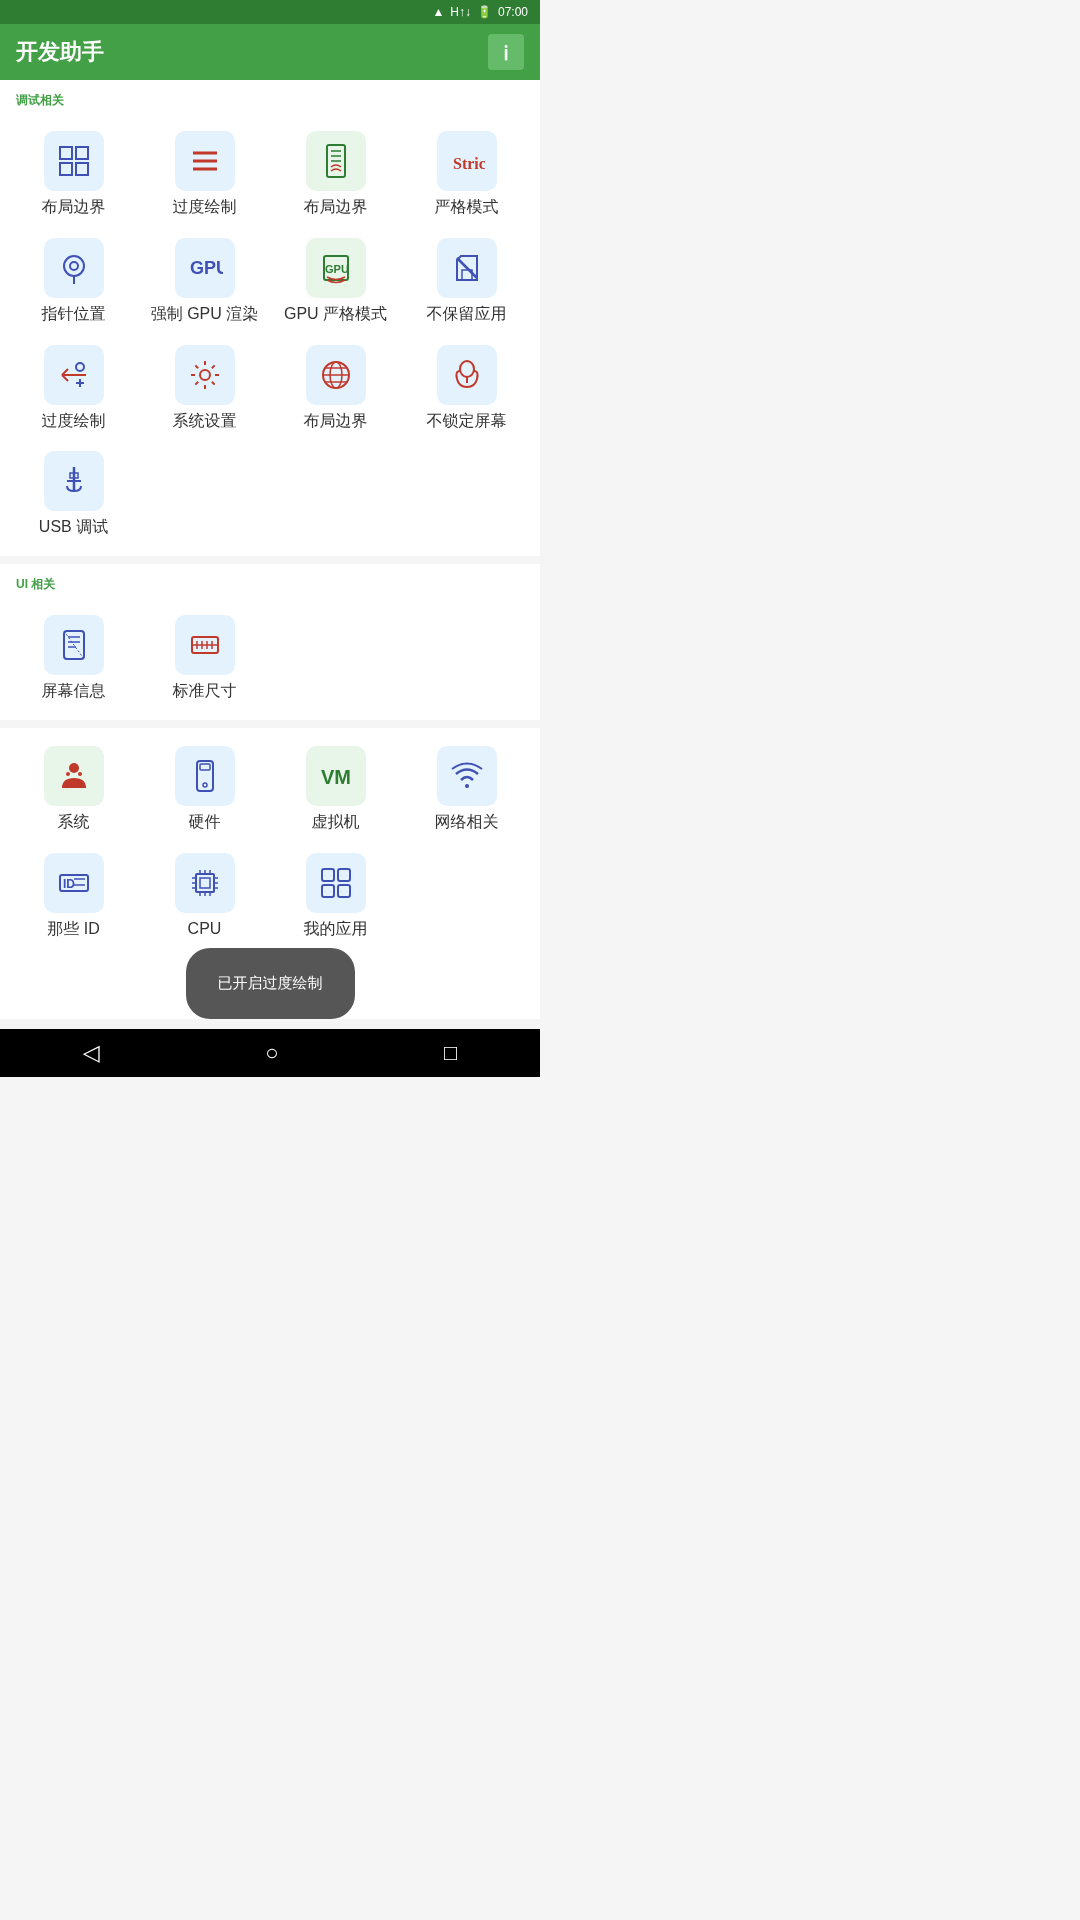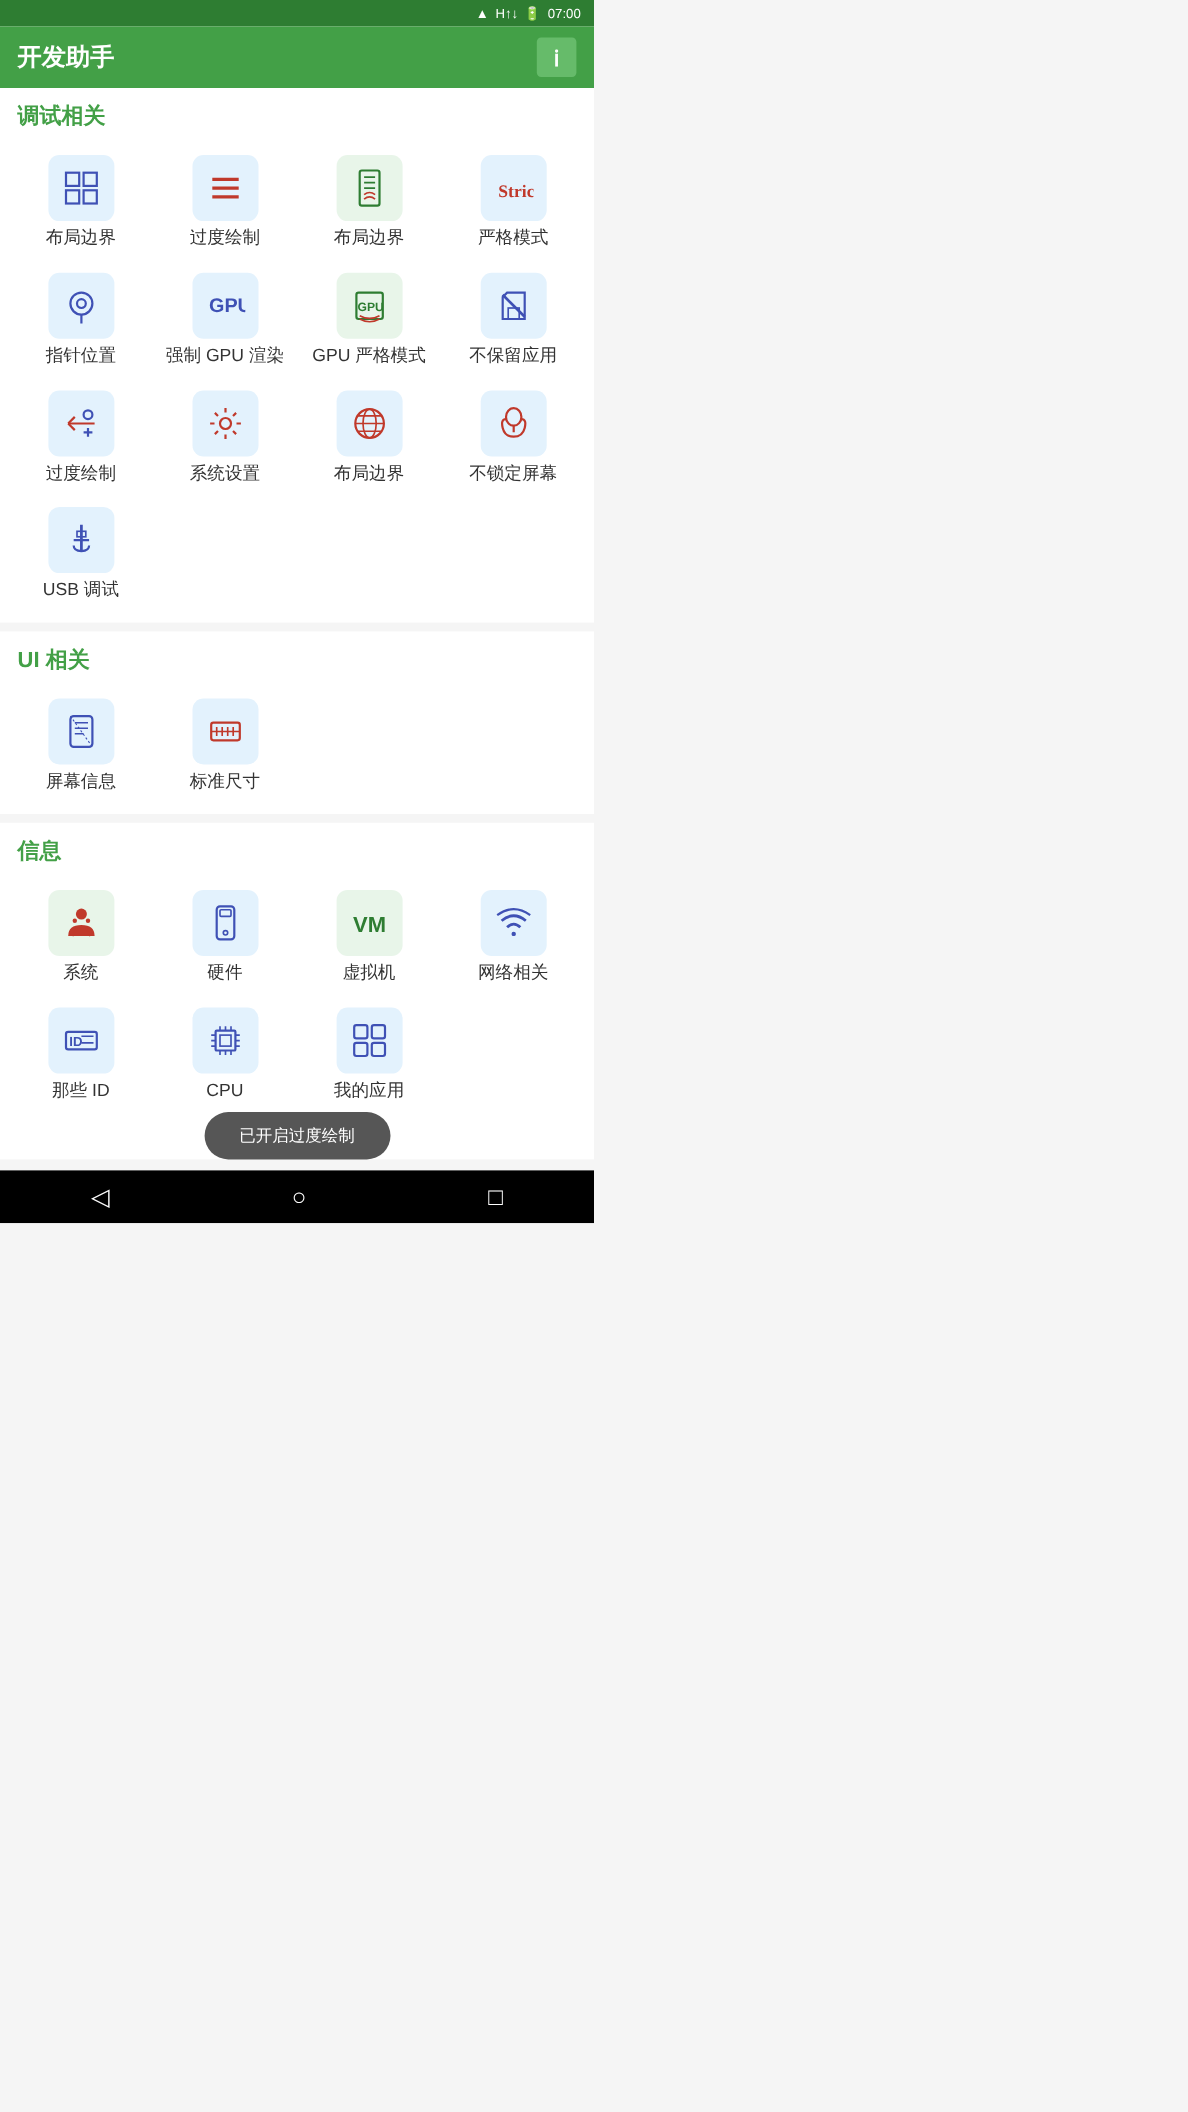--- a/index.html
+++ b/index.html
@@ -57,21 +57,21 @@
       font-weight: bold;
     }
 
     
     .section {
       background: white;
       margin-bottom: 8px;
     }
     .section-title {
       color: #43a047;
-      font-size: 20px;
+      font-size: 12px;
       font-weight: bold;
       padding: 12px 16px 4px;
     }
     .grid {
       display: grid;
       grid-template-columns: repeat(4, 1fr);
       padding: 8px 8px 8px;
     }
     .grid-item {
       display: flex;
@@ -107,21 +107,21 @@
       position: relative;
       display: flex;
       justify-content: center;
       margin: -10px 0 10px;
       z-index: 10;
     }
     .toast {
       background: #444;
       color: white;
       border-radius: 24px;
-      padding: 12px 32px;
+      padding: 26px 32px;
       font-size: 15px;
       opacity: 0.9;
     }
 
     
     .bottom-nav {
       background: black;
       height: 48px;
       display: flex;
       align-items: center;
@@ -339,21 +339,20 @@
           <line x1="5" y1="18" x2="31" y2="18" stroke="#c0392b" stroke-width="1.5"></line>
         </svg>
       </div>
       <span class="item-label">标准尺寸</span>
     </div>
 
   </div>
 </div>
 
 <div class="section">
-  <div class="section-title">信息</div>
   <div class="grid">
 
     <div class="grid-item">
       <div class="icon-box green">
         <svg viewBox="0 0 36 36" fill="none">
           <circle cx="18" cy="10" r="5" fill="#c0392b"></circle>
           <path d="M6 30 Q6 20 18 20 Q30 20 30 30" fill="#c0392b"></path>
           <line x1="14" y1="22" x2="10" y2="30" stroke="#c0392b" stroke-width="1.5"></line>
           <line x1="22" y1="22" x2="26" y2="30" stroke="#c0392b" stroke-width="1.5"></line>
           <line x1="8" y1="28" x2="28" y2="28" stroke="#c0392b" stroke-width="1.5"></line>

